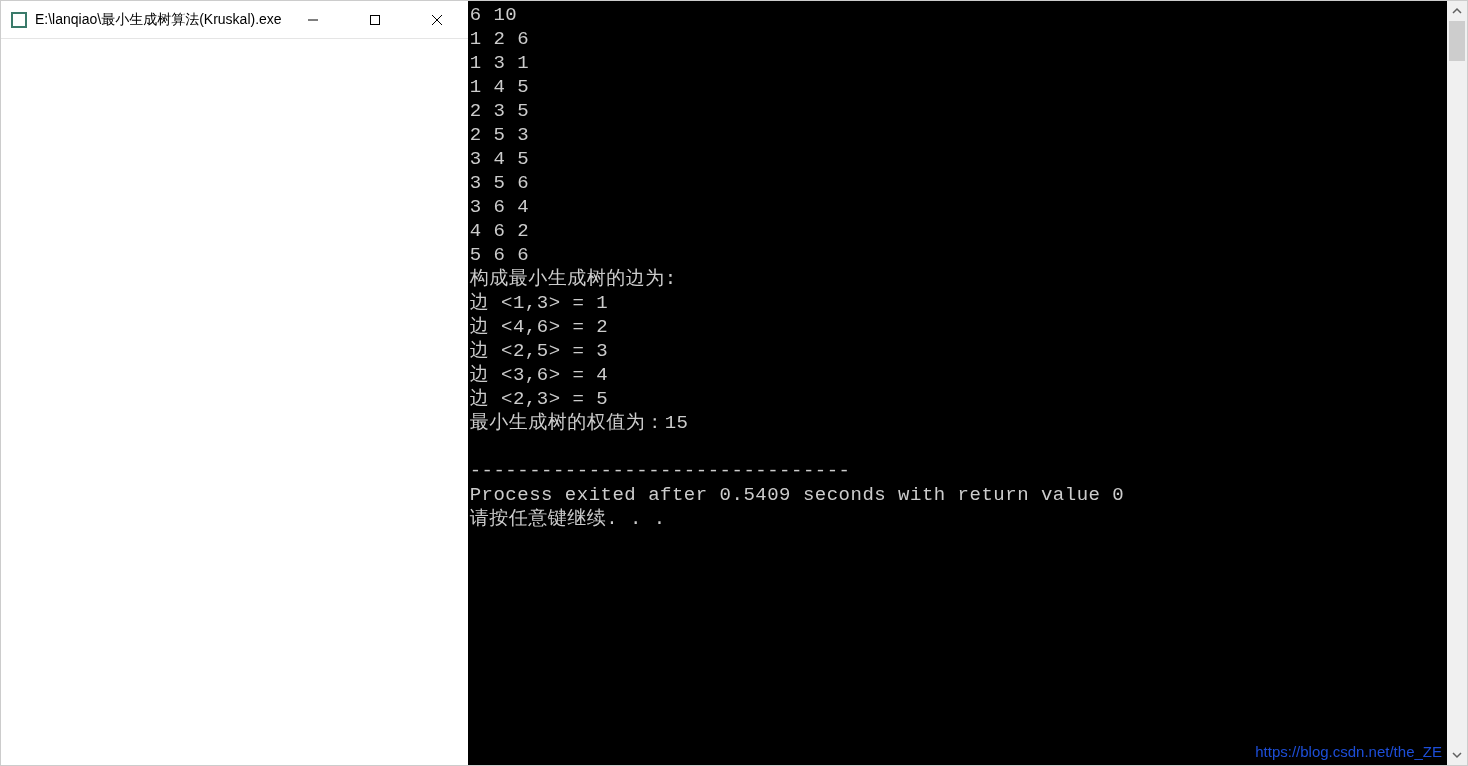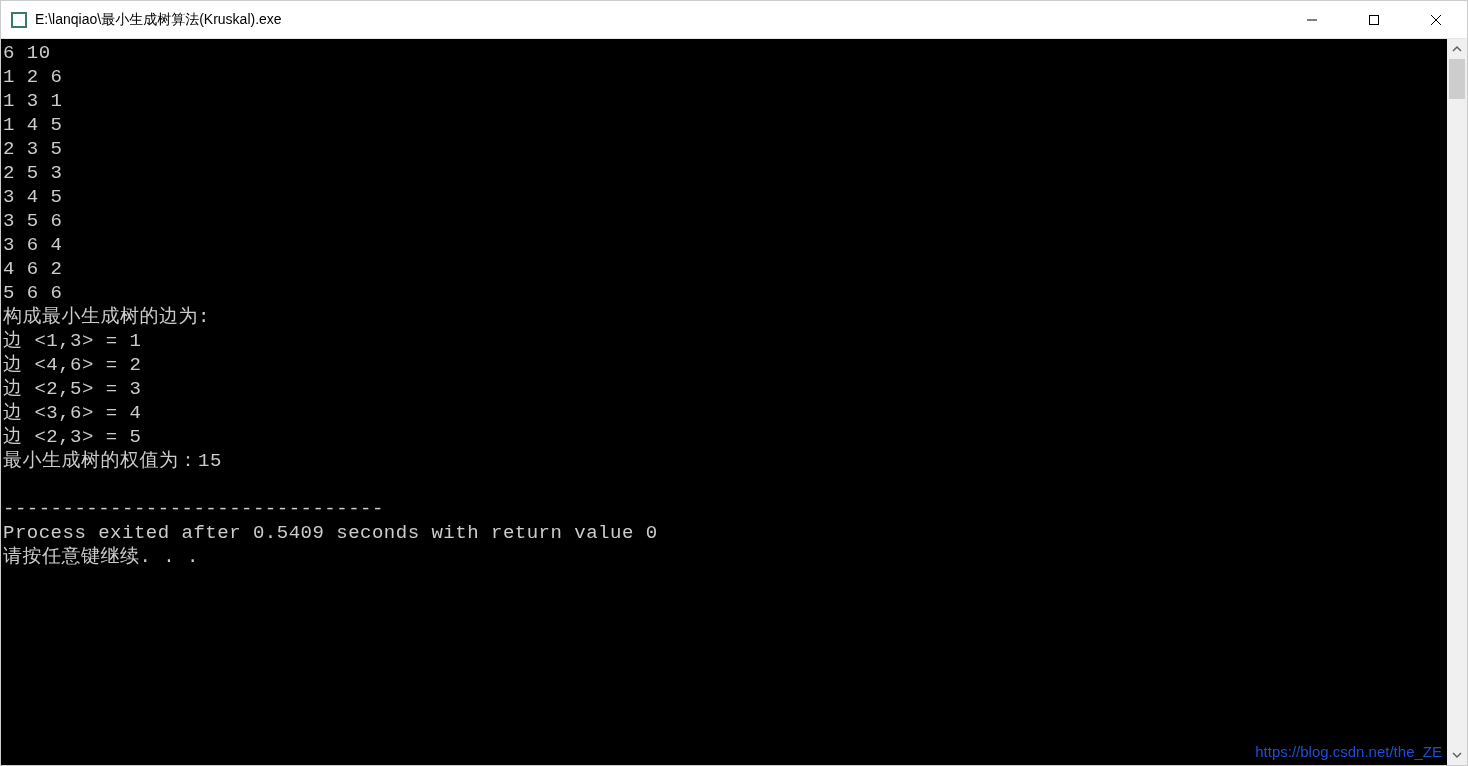--- a/index.html
+++ b/index.html
@@ -13,21 +13,21 @@
       background: #ffffff;
       font-family: "Segoe UI", Tahoma, sans-serif;
       overflow: hidden;
       position: relative;
     }
     .window {
       width: 1468px;
       height: 766px;
       background: #ffffff;
       display: flex;
-      flex-direction: column;
+      flex-direction: row;
       border: 1px solid #cccccc;
     }
     .titlebar {
       height: 38px;
       background: #ffffff;
       display: flex;
       align-items: center;
       border-bottom: 1px solid #e5e5e5;
       flex-shrink: 0;
     }

